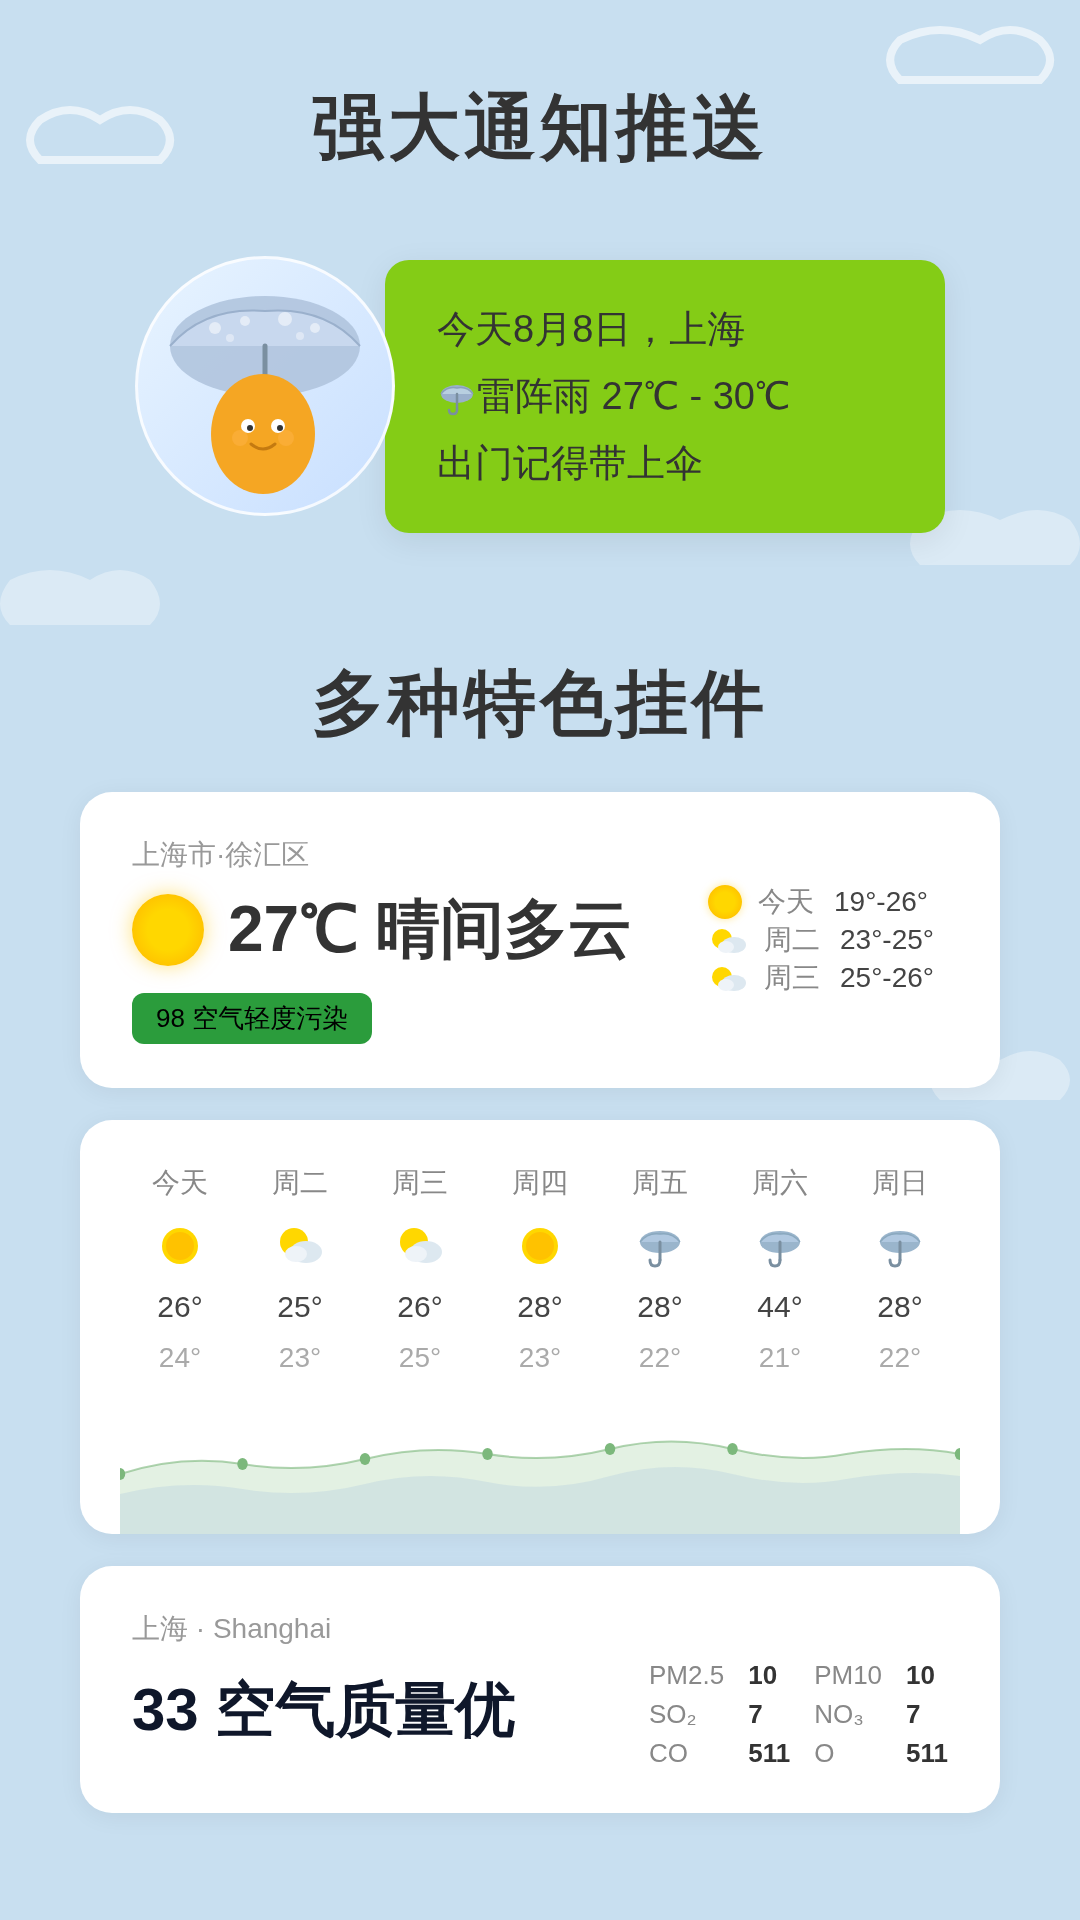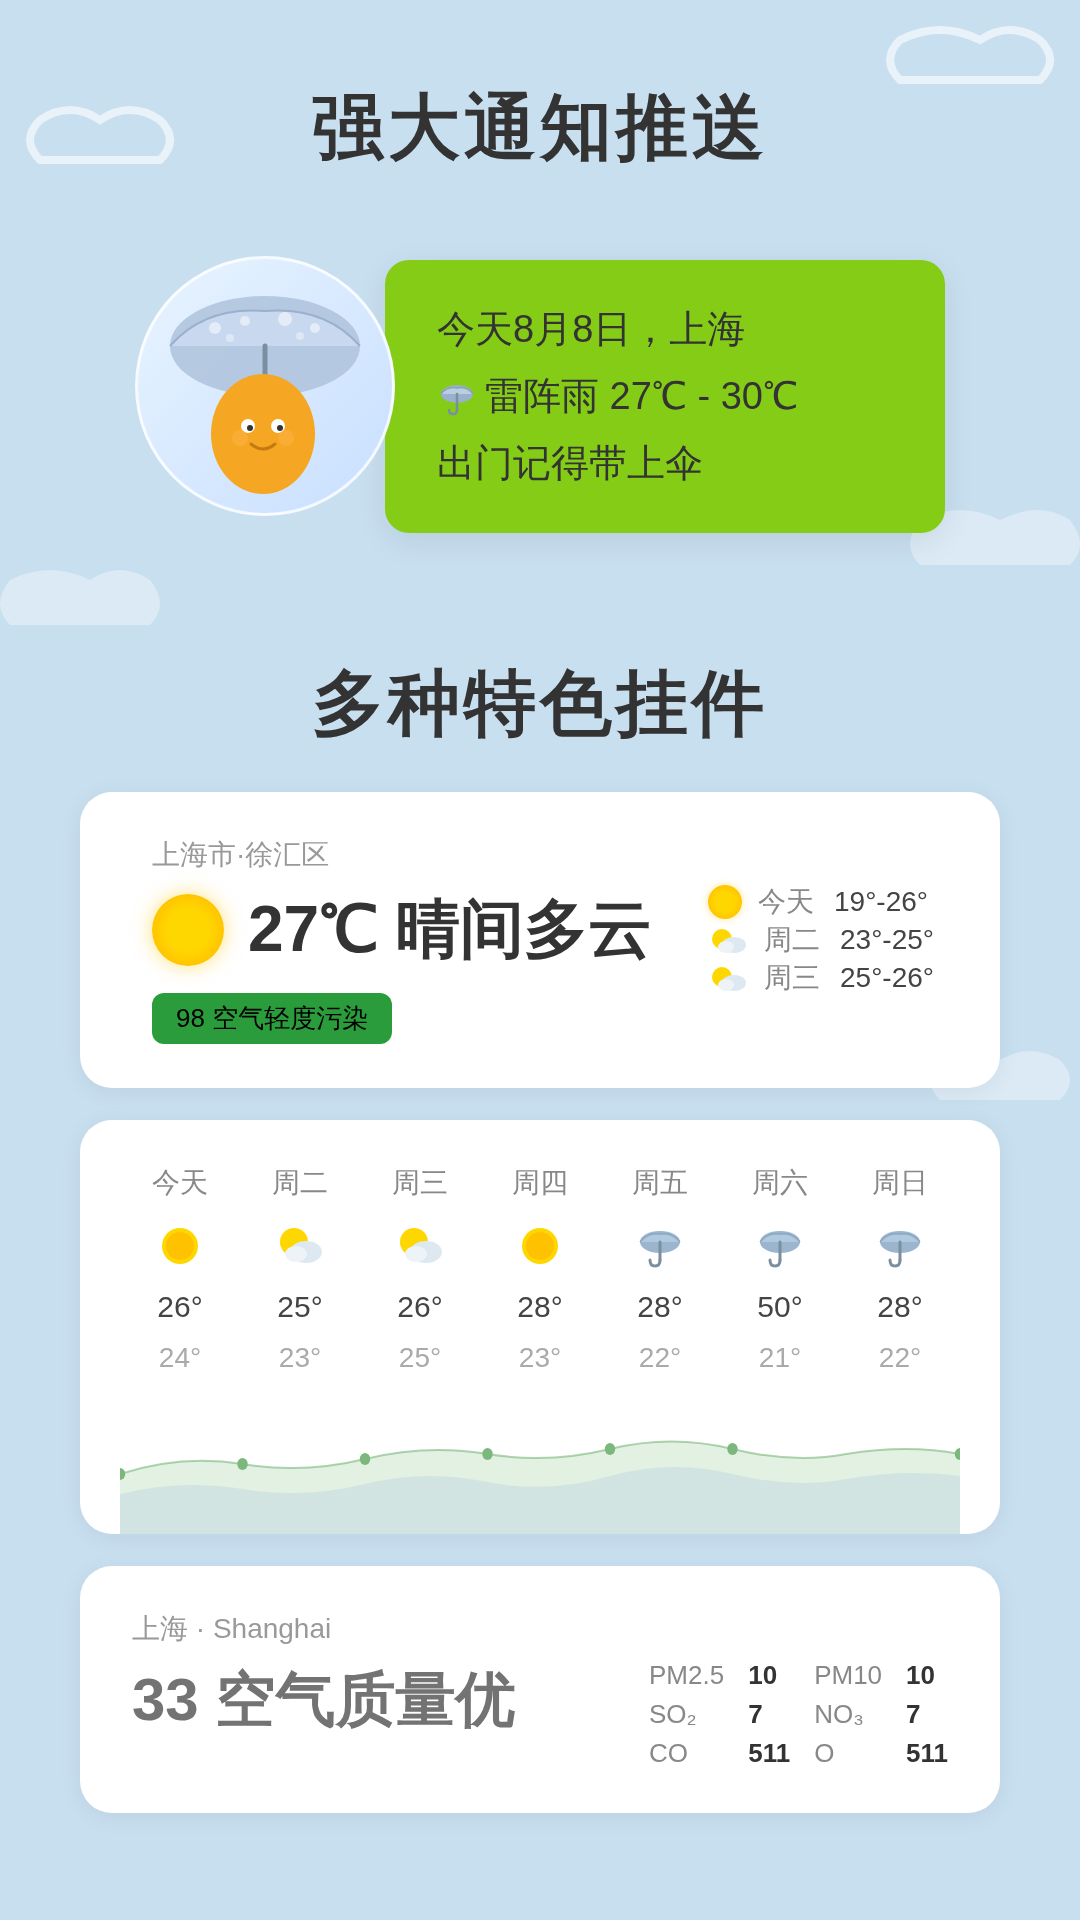--- a/index.html
+++ b/index.html
@@ -81,21 +81,21 @@
 
     .bubble-line1 {
       font-size: 38px;
       color: #333;
       margin-bottom: 16px;
       font-weight: 400;
     }
     .bubble-line2 {
       display: flex;
       align-items: center;
-      gap: 8px;
+      gap: 0;
       font-size: 38px;
       color: #333;
       margin-bottom: 16px;
     }
     .bubble-line3 {
       font-size: 38px;
       color: #333;
     }
 
     
@@ -124,21 +124,20 @@
       background: white;
       border-radius: 32px;
       box-shadow: 0 4px 24px rgba(0,0,0,0.06);
       overflow: hidden;
     }
 
     .widget-current {
       padding: 44px 52px;
       display: flex;
       align-items: center;
-      margin-left: 20px;
     }
 
     .current-left {
       flex: 1;
     }
     .current-city {
       font-size: 28px;
       color: #999;
       margin-bottom: 12px;
     }
@@ -238,22 +237,23 @@
       margin-bottom: 12px;
     }
     .air-main-row {
       display: flex;
       align-items: flex-start;
       justify-content: space-between;
     }
     .air-left {}
     .air-score-desc {
       font-size: 60px;
-      color: #737373;
+      color: #0f172a;
       font-weight: 600;
+      margin-top: 10px;
     }
     .air-weather-badge {
       display: inline-flex;
       align-items: center;
       gap: 10px;
       background: #f0f0f0;
       border-radius: 20px;
       padding: 8px 20px;
       font-size: 26px;
       color: #555;
@@ -455,21 +455,21 @@
               <div class="day-low">22°</div>
             </div>
             <div class="day-col">
               <div class="day-label">周六</div>
               <div class="day-icon"><svg width="52" height="52" viewBox="0 0 52 52">
                   <ellipse cx="26" cy="22" rx="20" ry="11" fill="#9ab5cc"></ellipse>
                   <path d="M6,22 Q14,12 26,14 Q38,12 46,22" fill="#b0c8e0" stroke="#8aa8be" stroke-width="1.5"></path>
                   <line x1="26" y1="22" x2="26" y2="40" stroke="#7a8fa0" stroke-width="3" stroke-linecap="round"></line>
                   <path d="M26,40 Q26,46 21,46 Q16,46 16,40" fill="none" stroke="#7a8fa0" stroke-width="3" stroke-linecap="round"></path>
                 </svg></div>
-              <div class="day-high">50°</div>
+              <div class="day-high">44°</div>
               <div class="day-low">21°</div>
             </div>
             <div class="day-col">
               <div class="day-label">周日</div>
               <div class="day-icon"><svg width="52" height="52" viewBox="0 0 52 52">
                   <ellipse cx="26" cy="22" rx="20" ry="11" fill="#9ab5cc"></ellipse>
                   <path d="M6,22 Q14,12 26,14 Q38,12 46,22" fill="#b0c8e0" stroke="#8aa8be" stroke-width="1.5"></path>
                   <line x1="26" y1="22" x2="26" y2="40" stroke="#7a8fa0" stroke-width="3" stroke-linecap="round"></line>
                   <path d="M26,40 Q26,46 21,46 Q16,46 16,40" fill="none" stroke="#7a8fa0" stroke-width="3" stroke-linecap="round"></path>
                 </svg></div>

